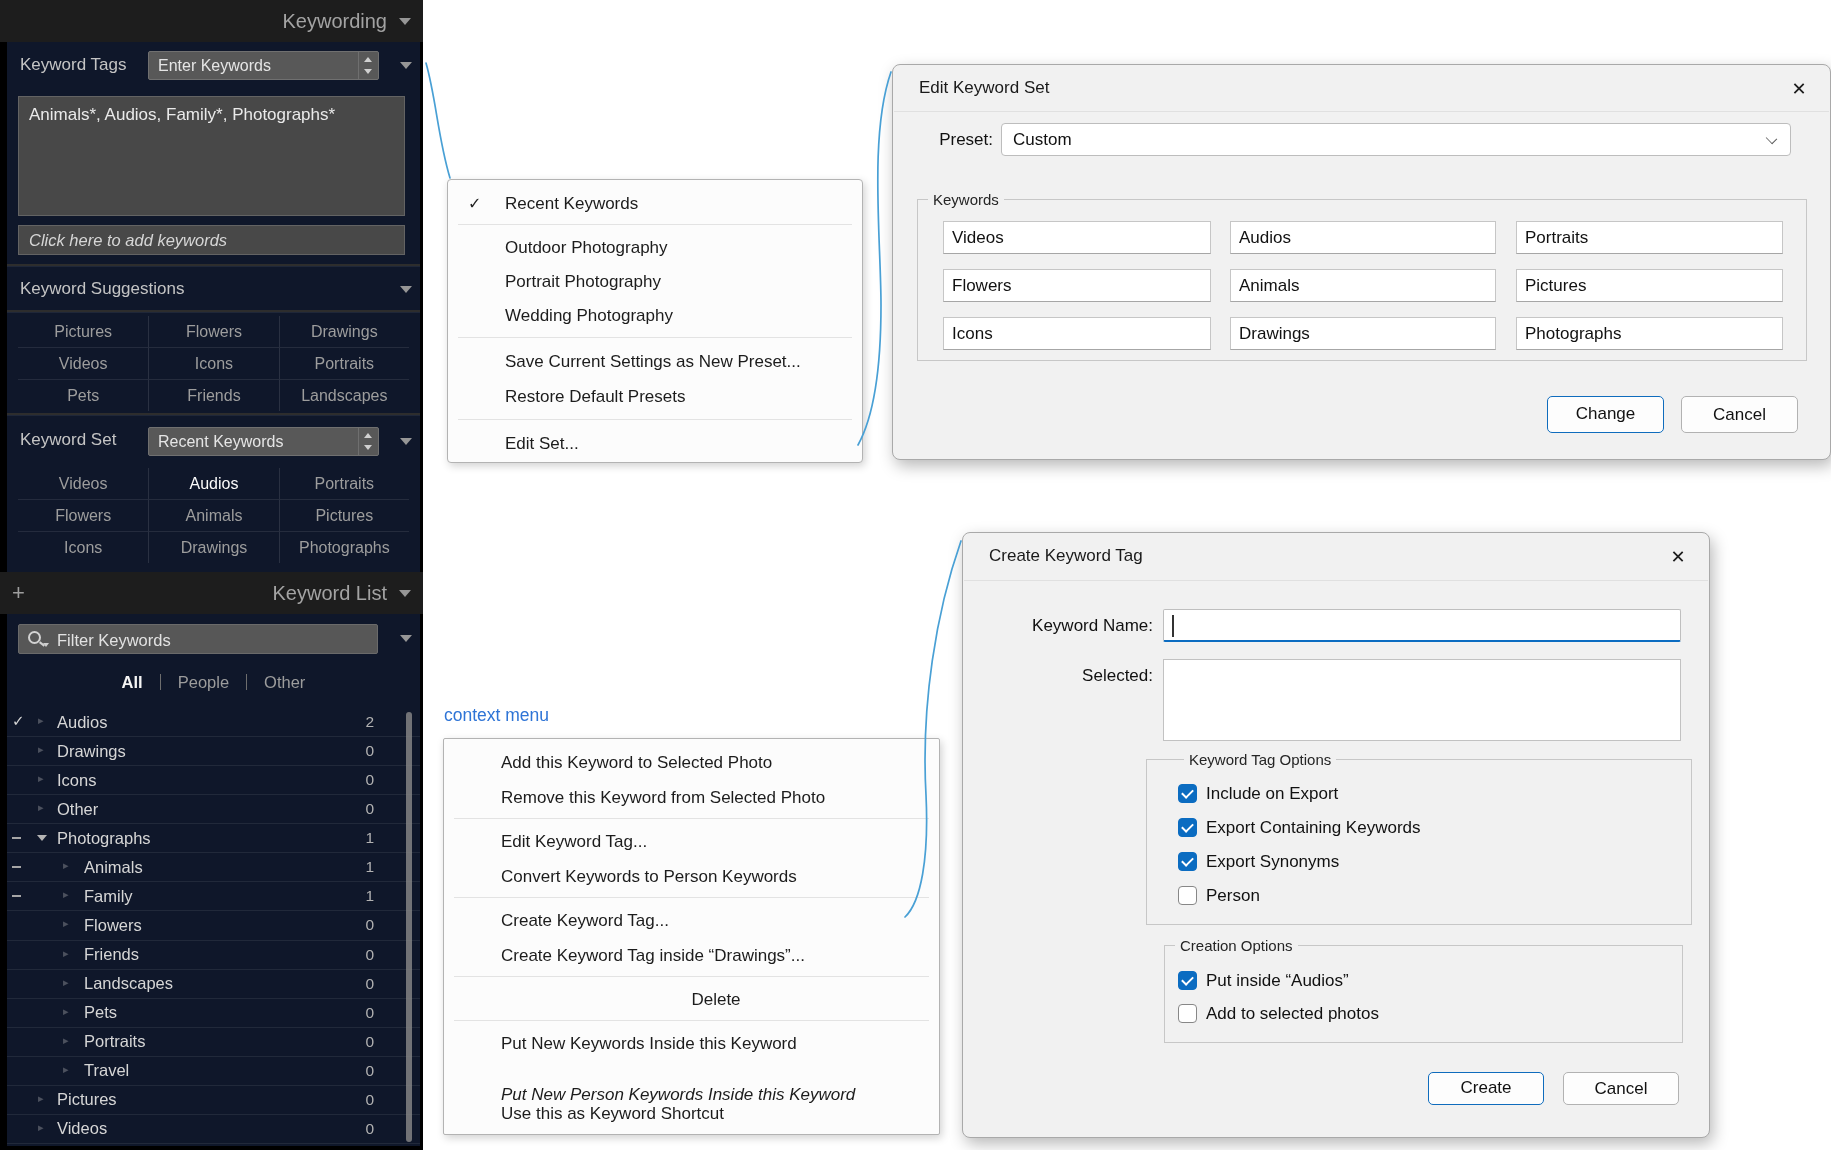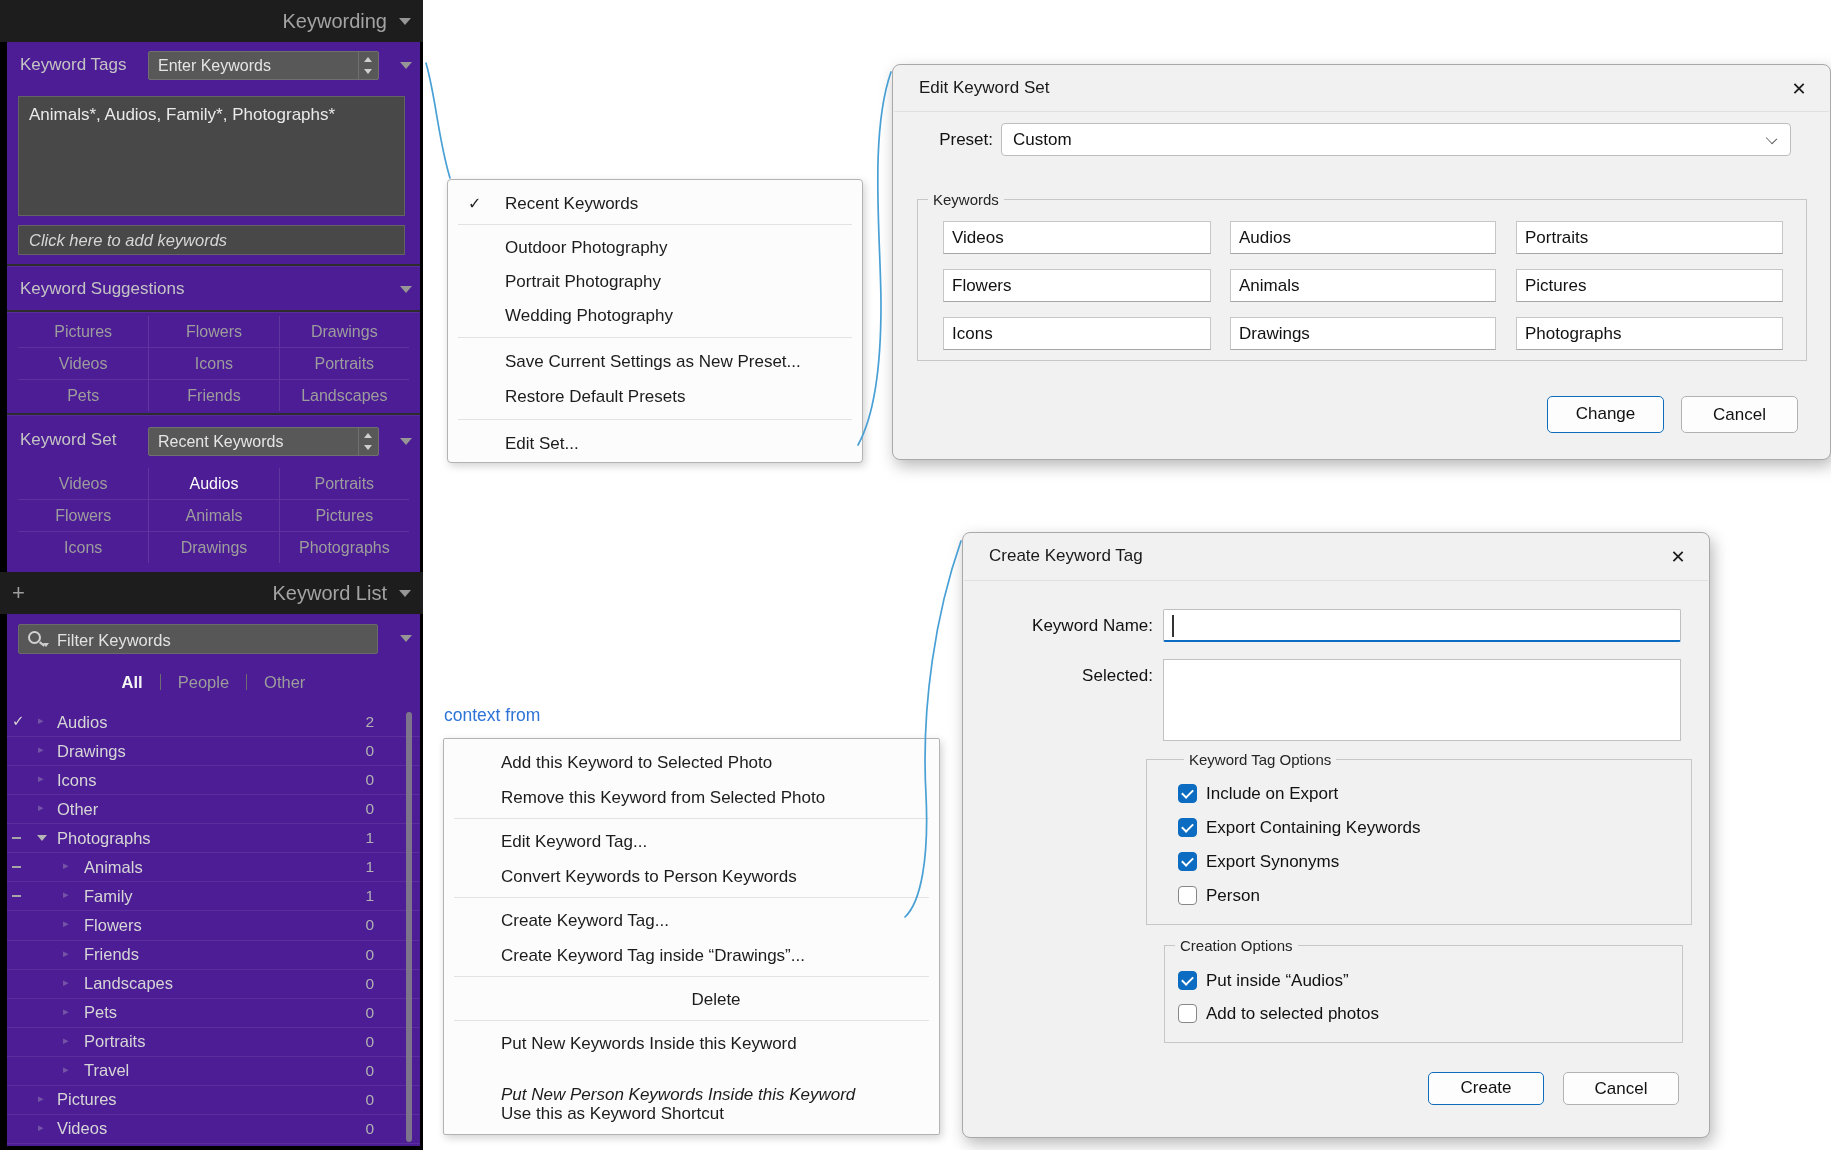--- a/index.html
+++ b/index.html
@@ -5,21 +5,21 @@
   html,body{margin:0;padding:0;background:#fff;}
   .stage{position:relative;width:1831px;height:1150px;background:#fff;overflow:hidden;
          font-family:"Liberation Sans","DejaVu Sans",sans-serif;-webkit-font-smoothing:antialiased;}
 
   
   .panel{position:absolute;left:0;top:0;width:423px;height:1150px;background:#000;}
   .phead{position:absolute;left:0;width:423px;height:42px;background:#1d1d1d;}
   .phead .t{position:absolute;right:36px;top:0;line-height:42px;font-size:20px;color:#a3a3a3;}
   .tri{width:0;height:0;border-left:6px solid transparent;border-right:6px solid transparent;border-top:7px solid #969696;}
   .phead .tri{position:absolute;right:12px;top:18px;}
-  .inner{position:absolute;left:7px;width:413px;background:#4c1d95;}
+  .inner{position:absolute;left:7px;width:413px;background:#0f172a;}
   .plabel{position:absolute;left:13px;font-size:17px;color:#c4c4c4;}
   .combo{position:absolute;background:#585858;border:1px solid #707070;border-radius:2px;height:27px;}
   .combo .v{position:absolute;left:9px;top:0;right:24px;line-height:27px;font-size:16px;color:#e5e5e5;white-space:nowrap;overflow:hidden;}
   .combo .step{position:absolute;right:0;top:0;width:19px;height:100%;border-left:1px solid #6f6f6f;}
   .combo .step i{position:absolute;left:5px;width:0;height:0;border-left:4px solid transparent;border-right:4px solid transparent;}
   .combo .step .u{top:5px;border-bottom:5px solid #d0d0d0;}
   .combo .step .d{bottom:5px;border-top:5px solid #d0d0d0;}
   .box{position:absolute;background:#484848;border:1px solid #636363;}
   .sdiv{position:absolute;left:0;width:413px;height:2px;background:#2d2d2d;box-shadow:0 1px 0 rgba(255,255,255,.07);}
   .grid{position:absolute;left:11px;width:391px;display:grid;grid-template-columns:1fr 1fr 1fr;}
@@ -297,21 +297,21 @@
     <input class="tfield" style="left: 337px; top: 204px; width: 266px;" readonly="" value="Animals">
     <input class="tfield" style="left: 623px; top: 204px; width: 267px;" readonly="" value="Pictures">
     <input class="tfield" style="left: 50px; top: 252px; width: 268px;" readonly="" value="Icons">
     <input class="tfield" style="left: 337px; top: 252px; width: 266px;" readonly="" value="Drawings">
     <input class="tfield" style="left: 623px; top: 252px; width: 267px;" readonly="" value="Photographs">
 
     <div class="btn primary" style="left:654px;top:331px;width:117px;height:37px;line-height:34px;">Change</div>
     <div class="btn" style="left:788px;top:331px;width:117px;height:37px;line-height:35px;">Cancel</div>
   </div>
 
-  <span class="ctxlabel">context from</span>
+  <span class="ctxlabel">context menu</span>
   <div class="menu" style="left:443px;top:738px;width:495px;height:395px;border-radius:2px;">
     <div class="mi" style="top:6px;">Add this Keyword to Selected Photo</div>
     <div class="mi" style="top:41px;">Remove this Keyword from Selected Photo</div>
     <div class="msep" style="top:79px;"></div>
     <div class="mi" style="top:85px;">Edit Keyword Tag...</div>
     <div class="mi" style="top:120px;">Convert Keywords to Person Keywords</div>
     <div class="msep" style="top:158px;"></div>
     <div class="mi" style="top:164px;">Create Keyword Tag...</div>
     <div class="mi" style="top:199px;">Create Keyword Tag inside “Drawings”...</div>
     <div class="msep" style="top:237px;"></div>

